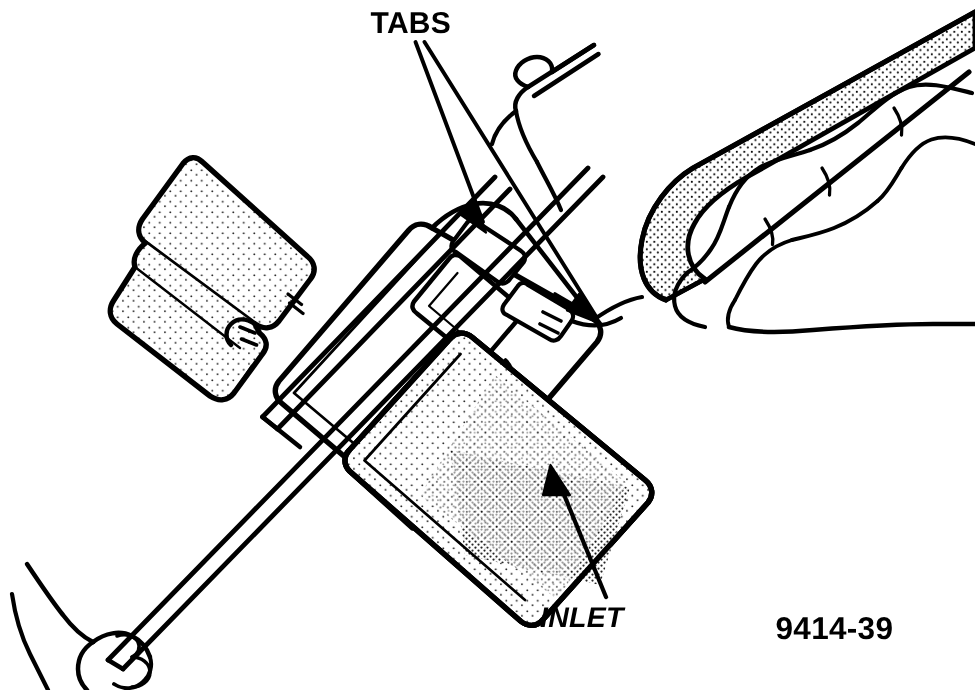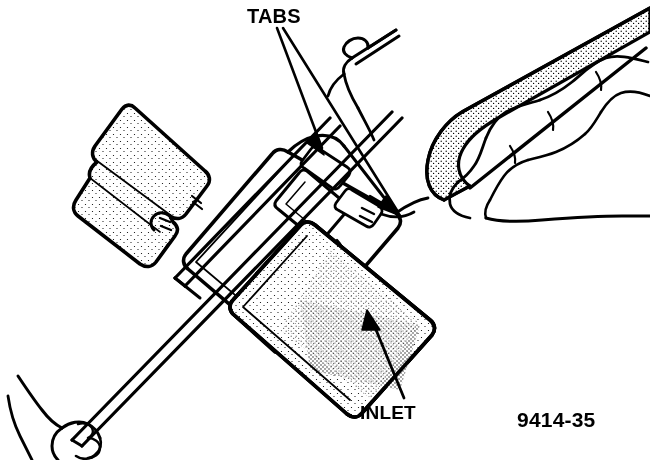--- a/index.html
+++ b/index.html
@@ -4,21 +4,21 @@
 <style>
   html,body{margin:0;padding:0;background:#ffffff;}
   body{width:650px;height:460px;overflow:hidden;
        font-family:"Liberation Sans",sans-serif;}
   #fig{position:relative;width:650px;height:460px;background:#fff;}
   svg{display:block;position:absolute;top:0;left:0;}
   .lbl{position:absolute;font-weight:bold;color:#000;
        font-family:"Liberation Sans",sans-serif;
        letter-spacing:.2px;white-space:pre;}
   #lbl-tabs{left:247px;top:5px;font-size:20px;}
-  #lbl-inlet{left:360px;top:402px;font-size:19px;line-height:21px;text-align:center;}
+  #lbl-inlet{left:360px;top:402px;font-size:19px;line-height:21px;text-align:center;font-style:italic;}
   #lbl-fig{left:517px;top:408px;font-size:21px;}
 </style>
 </head>
 <body>
 
 <div id="fig">
 
 <svg width="650" height="460" viewBox="0 0 650 460">
   <defs>
 
@@ -228,15 +228,15 @@
       <path d="M367,310 L380,330 L362,330 Z" fill="#000" stroke="#000" stroke-width="1.5"></path>
     </g>
 
   </g>
 </svg>
 
 <div class="lbl" id="lbl-tabs">TABS</div>
 
 <div class="lbl" id="lbl-inlet"><span>INLET</span><br></div>
 
-<div class="lbl" id="lbl-fig">9414-35</div>
+<div class="lbl" id="lbl-fig">9414-39</div>
 
 </div>
 
 </body></html>

